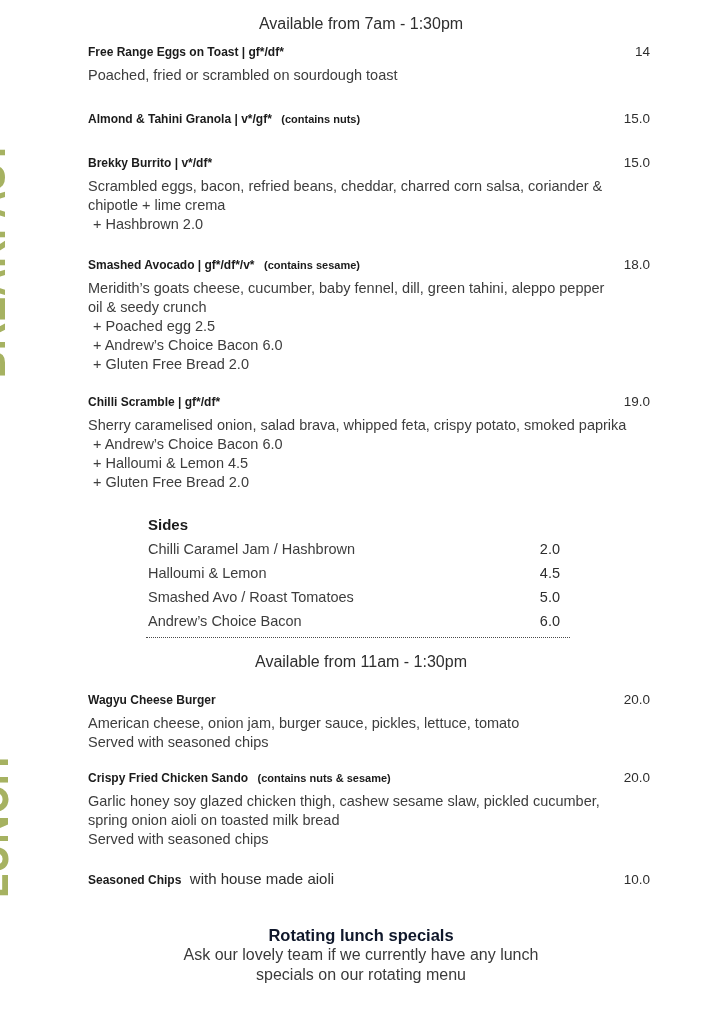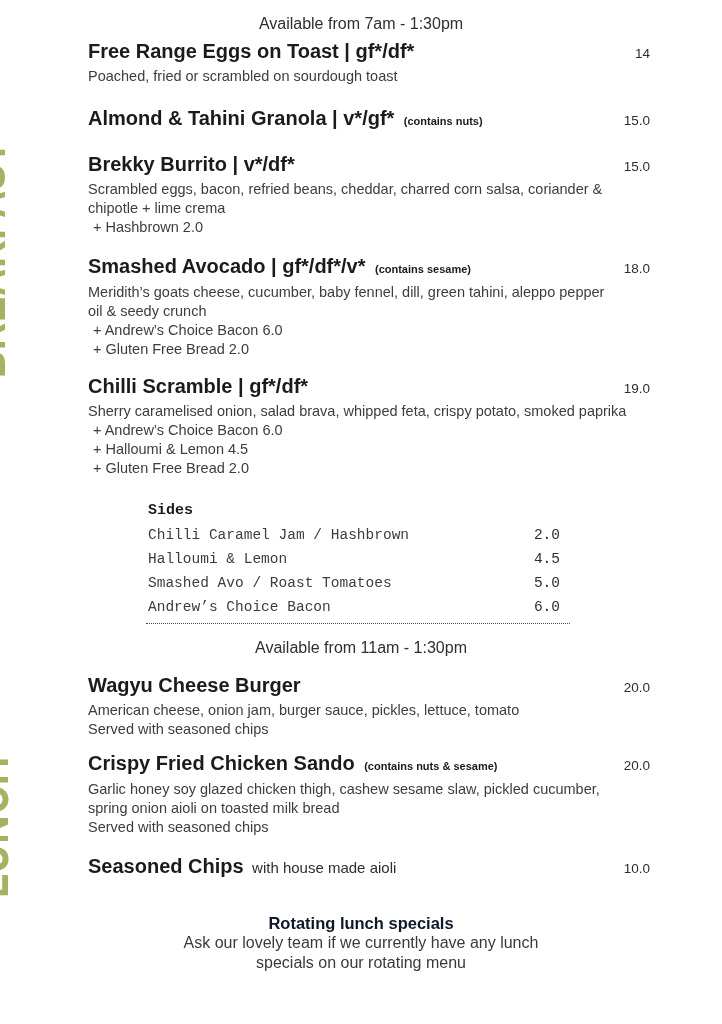--- a/index.html
+++ b/index.html
@@ -38,38 +38,38 @@
     font-size:16px; line-height:20px;
     color:#2e2e2e;
   }
   .avail.first { padding-top:14px; }
   
   .item { margin-left:88px; margin-right:72px; }
   .item-head {
     display:flex; justify-content:space-between; align-items:baseline;
     line-height:19px; margin-bottom:4px;
   }
-  .item-title { font-size:20px; font-weight:700; color:#1b1b1b; }
+  .item-title { font-size:12px; font-weight:700; color:#1b1b1b; }
   .item-note  { font-size:11px; font-weight:700; color:#1b1b1b; margin-left:5px; }
   .item-suffix{ font-size:15px; font-weight:400; color:#2e2e2e; margin-left:4px; }
   .item-price { font-size:13.5px; font-weight:400; color:#2e2e2e; }
   .item-desc, .item-addon {
     font-size:14.5px; line-height:19px; color:#3d3d3d;
   }
   .item-addon { padding-left:5px; }
   
   .mt8  { margin-top:8px;  }
   .mt12 { margin-top:20px; }
   .mt15 { margin-top:15px; }
   .mt18 { margin-top:18px; }
   .mt20 { margin-top:20px; }
   .mt23 { margin-top:23px; }
   .mt24 { margin-top:24px; }
   
-  .sides { margin-left:148px; width:412px; margin-top:23px;font-family:Liberation Mono, monospace; }
+  .sides { margin-left:148px; width:412px; margin-top:23px; }
   .sides-heading { font-size:15px; font-weight:700; line-height:19px; color:#1b1b1b; }
   .sides-row {
     display:flex; justify-content:space-between;
     font-size:14.5px; line-height:17px; color:#3d3d3d;
     margin-top:7px;
   }
   .sides-price { color:#2e2e2e; }
   
   .dotted {
     margin:7px 0 0 146px;
@@ -123,20 +123,21 @@
   <div class="item mt20">
     <div class="item-head">
       <span>
         <span class="item-title">Smashed Avocado | gf*/df*/v*</span>
         <span class="item-note">(contains sesame)</span>
       </span>
       <span class="item-price">18.0</span>
     </div>
     <div class="item-desc">Meridith’s goats cheese, cucumber, baby fennel, dill, green tahini, aleppo pepper</div>
     <div class="item-desc">oil &amp; seedy crunch</div>
+    <div class="item-addon">+ Poached egg 2.5</div>
     <div class="item-addon">+ Andrew’s Choice Bacon 6.0</div>
     <div class="item-addon">+ Gluten Free Bread 2.0</div>
   </div>
 
   <div class="item mt18">
     <div class="item-head">
       <span class="item-title">Chilli Scramble | gf*/df*</span>
       <span class="item-price">19.0</span>
     </div>
     <div class="item-desc">Sherry caramelised onion, salad brava, whipped feta, crispy potato, smoked paprika</div>

